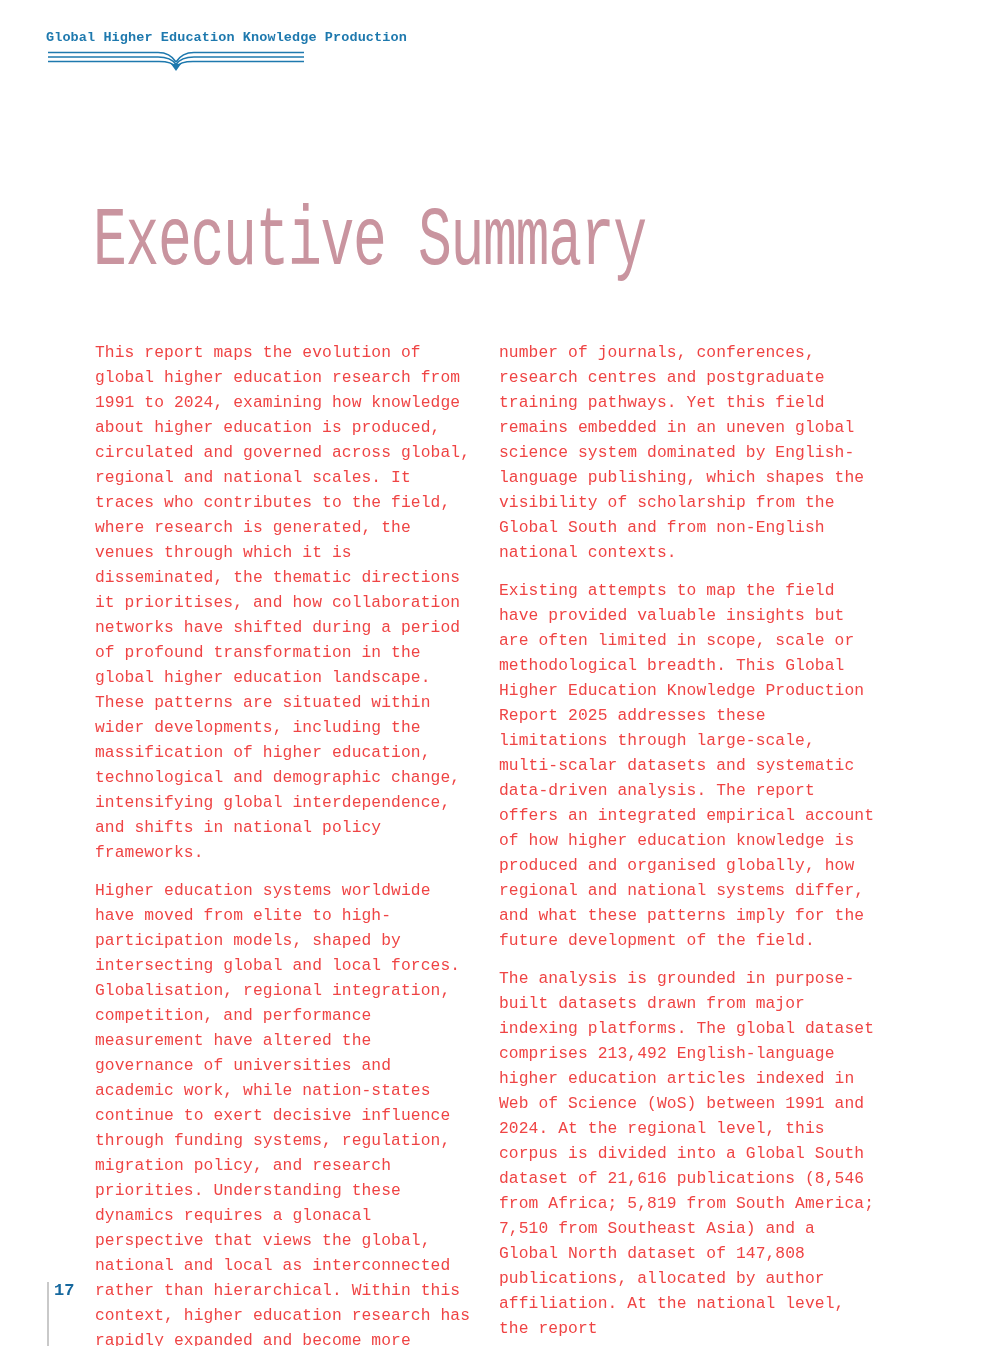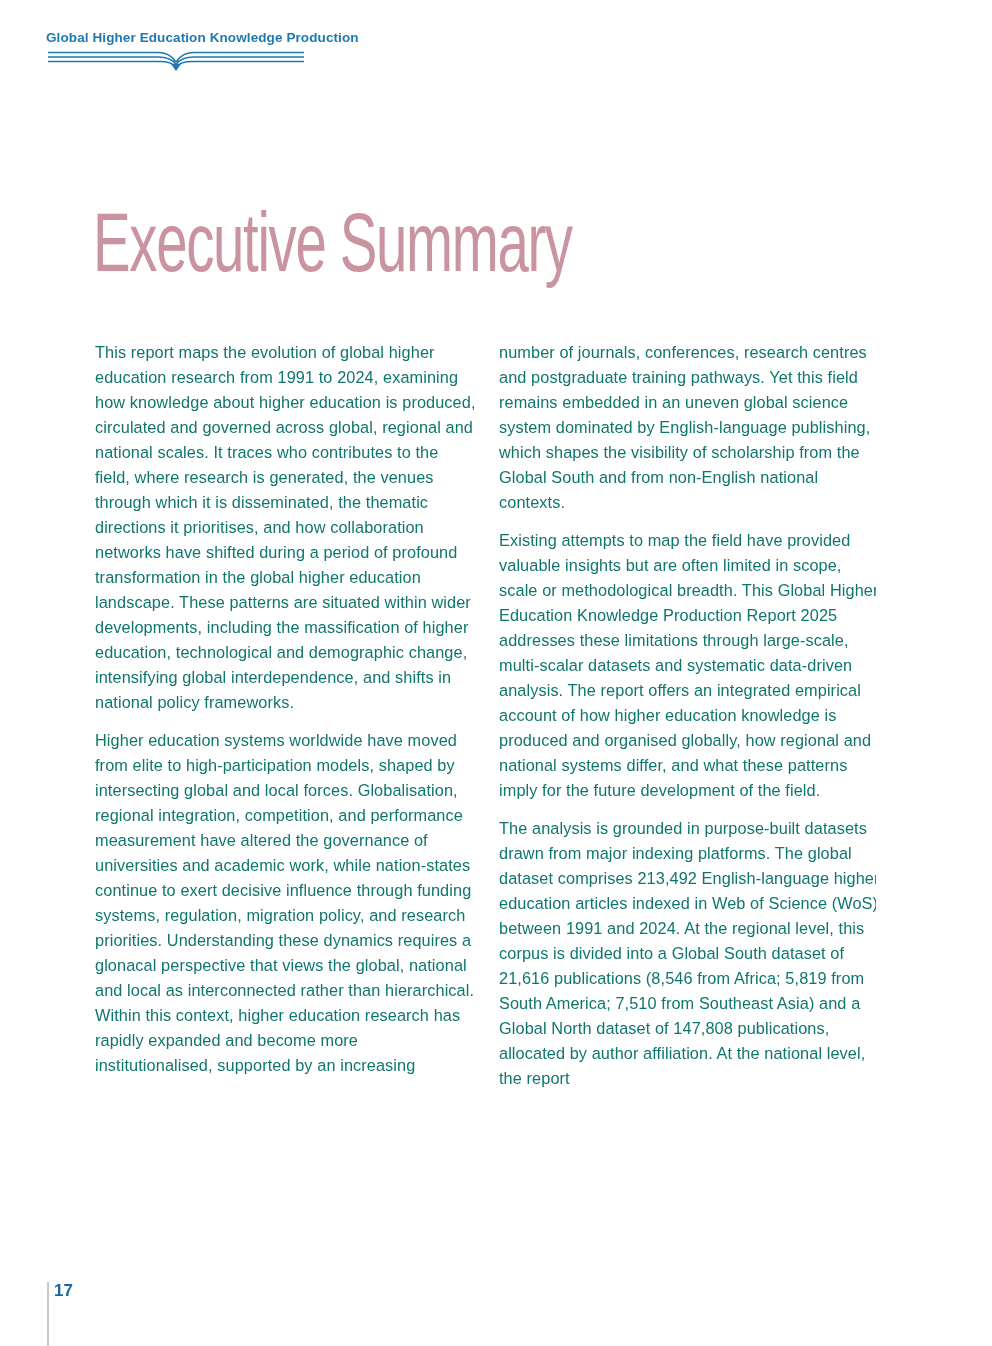--- a/index.html
+++ b/index.html
@@ -7,20 +7,21 @@
     padding: 0;
     background: #ffffff;
     font-family: "Liberation Sans", sans-serif;
   }
   .page {
     position: relative;
     width: 876px;
     height: 1346px;
     background: #ffffff;
     overflow: hidden;
+    font-family: Liberation Mono, monospace;
   }
   .page-header {
     position: absolute;
     left: 46px;
     top: 30px;
     width: 300px;
   }
   .brand-title {
     font-size: 13.5px;
     font-weight: 700;
@@ -56,21 +57,21 @@
     display: flex;
     gap: 22px;
   }
   .column {
     width: 382px;
   }
   .column p {
     margin: 0 0 13px 0;
     font-size: 16.3px;
     line-height: 25px;
-    color: #0f766e;
+    color: #ef4444;
     text-align: left;
     letter-spacing: 0.1px;
   }
   .footer-rule {
     position: absolute;
     left: 47px;
     top: 1282px;
     width: 2px;
     height: 64px;
     background: #c9c9c9;

